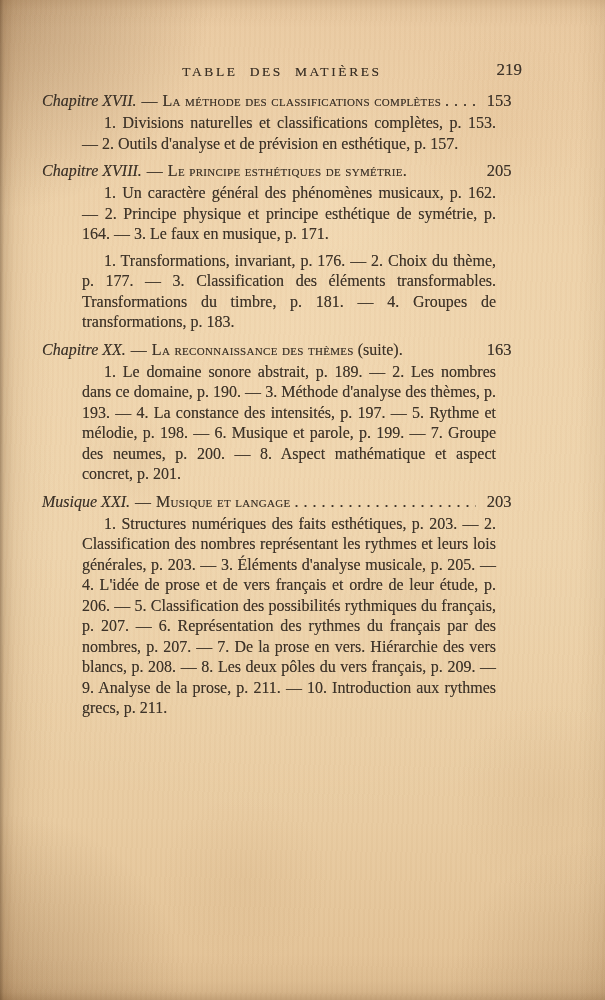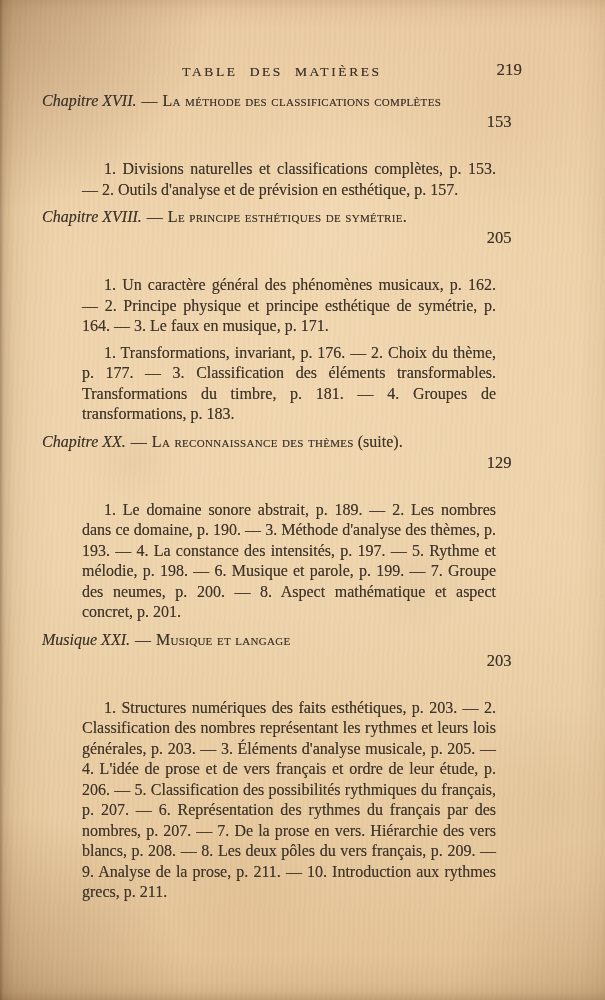--- a/index.html
+++ b/index.html
@@ -72,21 +72,20 @@
     position: absolute;
     right: 0;
     top: -2px;
     font-size: 17px;
   }
   .entry { margin-top: 6px; }
   .heading {
     display: flex;
     font-size: 16px;
     line-height: 21px;
-    flex-direction: column;
   }
   .htext {
     flex: 0 1 auto;
     padding-left: 17px;
     text-indent: -17px;
   }
   .chap { font-style: italic; }
   .dash { padding: 0 5px; }
   .sc {
     font-variant: small-caps;
@@ -157,21 +156,21 @@
   </div>
 
   <div class="entry">
     <p class="summary">1. Transformations, invariant, p. 176. — 2. Choix du thème, p. 177. — 3. Classification des éléments transformables. Transformations du timbre, p. 181. — 4. Groupes de transformations, p. 183.</p>
   </div>
 
   <div class="entry">
     <div class="heading">
       <span class="htext"><span class="chap">Chapitre XX.</span><span class="dash">—</span><span class="sc">La reconnaissance des thèmes</span><span class="suffix">(suite).</span></span>
       <span class="leader"></span>
-      <span class="pagenum">129</span>
+      <span class="pagenum">163</span>
     </div>
     <p class="summary">1. Le domaine sonore abstrait, p. 189. — 2. Les nombres dans ce domaine, p. 190. — 3. Méthode d'analyse des thèmes, p. 193. — 4. La constance des intensités, p. 197. — 5. Rythme et mélodie, p. 198. — 6. Musique et parole, p. 199. — 7. Groupe des neumes, p. 200. — 8. Aspect mathématique et aspect concret, p. 201.</p>
   </div>
 
   <div class="entry">
     <div class="heading">
       <span class="htext"><span class="chap">Musique XXI.</span><span class="dash">—</span><span class="sc">Musique et langage</span></span>
       <span class="leader dots"></span>
       <span class="pagenum">203</span>
     </div>

